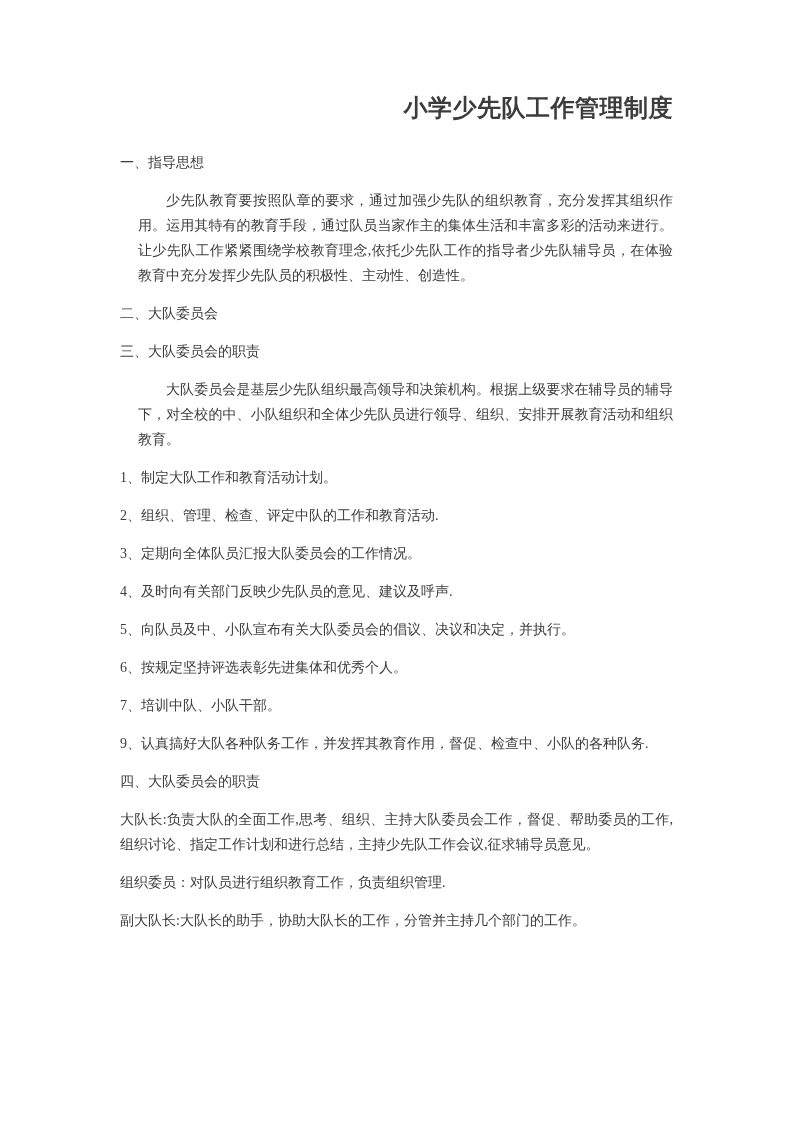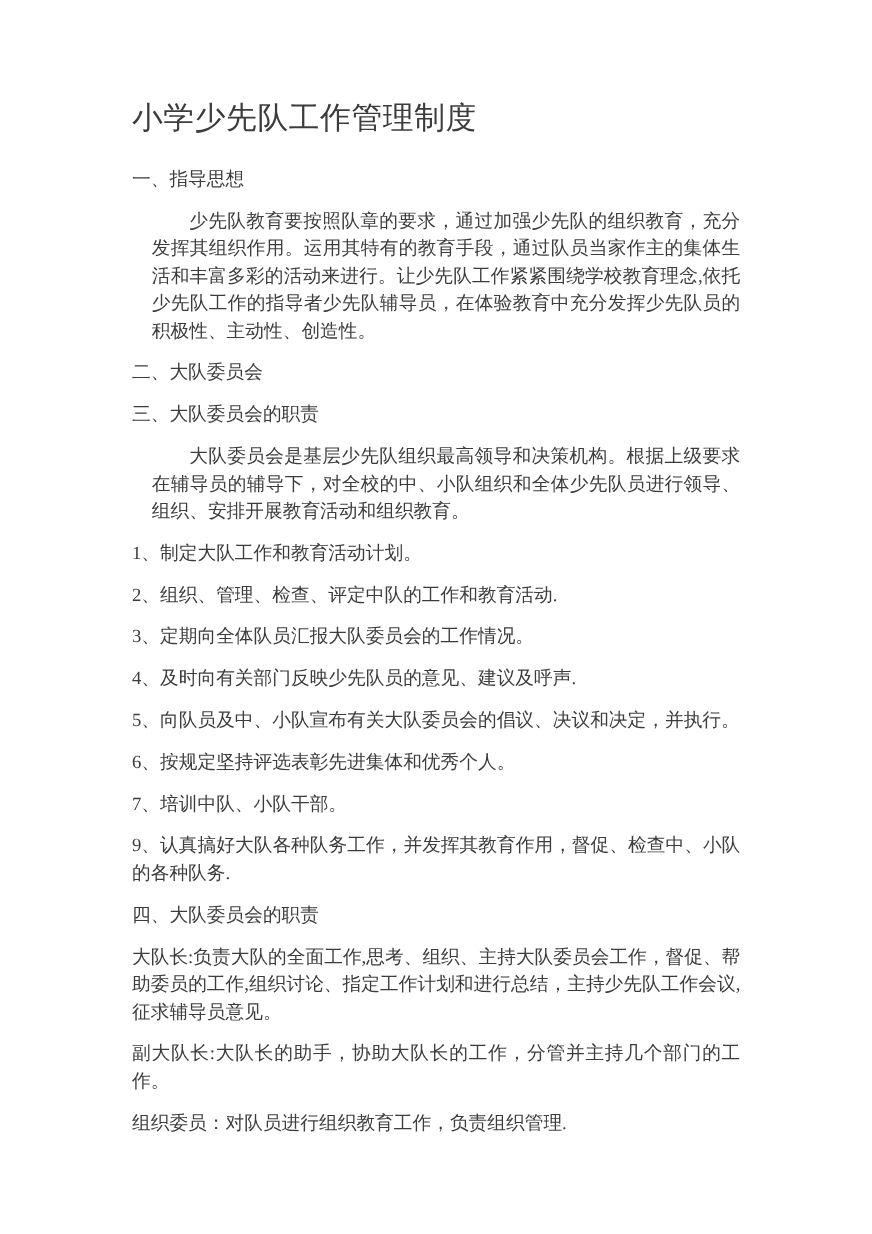--- a/index.html
+++ b/index.html
@@ -12,29 +12,29 @@
     width: 793px;
     height: 1122px;
     box-sizing: border-box;
     background: #ffffff;
     padding: 92px 120px 0 120px;
     overflow: hidden;
     font-family: "Liberation Serif", "DejaVu Serif", serif;
     color: #3c3c3c;
   }
   .doc-title {
-    font-size: 28px;
+    font-size: 24px;
     line-height: 32px;
-    font-weight: normal;
-    text-align: left;
+    font-weight: bold;
+    text-align: right;
     margin: 0 0 26px 0;
     letter-spacing: 0.5px;
   }
   .blk {
-    font-size: 17px;
+    font-size: 14px;
     line-height: 25px;
     margin: 0 0 13px 0;
     text-align: justify;
     word-break: break-all;
   }
   .blk.indent {
     text-indent: 2em;
     margin-left: 18px;
   }
 </style>
@@ -55,15 +55,15 @@
   <p class="blk item">2、组织、管理、检查、评定中队的工作和教育活动.</p>
   <p class="blk item">3、定期向全体队员汇报大队委员会的工作情况。</p>
   <p class="blk item">4、及时向有关部门反映少先队员的意见、建议及呼声.</p>
   <p class="blk item">5、向队员及中、小队宣布有关大队委员会的倡议、决议和决定，并执行。</p>
   <p class="blk item">6、按规定坚持评选表彰先进集体和优秀个人。</p>
   <p class="blk item">7、培训中队、小队干部。</p>
   <p class="blk item">9、认真搞好大队各种队务工作，并发挥其教育作用，督促、检查中、小队的各种队务.</p>
 
   <p class="blk heading">四、大队委员会的职责</p>
   <p class="blk">大队长:负责大队的全面工作,思考、组织、主持大队委员会工作，督促、帮助委员的工作,组织讨论、指定工作计划和进行总结，主持少先队工作会议,征求辅导员意见。</p>
+  <p class="blk">组织委员：对队员进行组织教育工作，负责组织管理.</p>
   <p class="blk">副大队长:大队长的助手，协助大队长的工作，分管并主持几个部门的工作。</p>
-  <p class="blk">组织委员：对队员进行组织教育工作，负责组织管理.</p>
 </div>
 
 </body></html>

